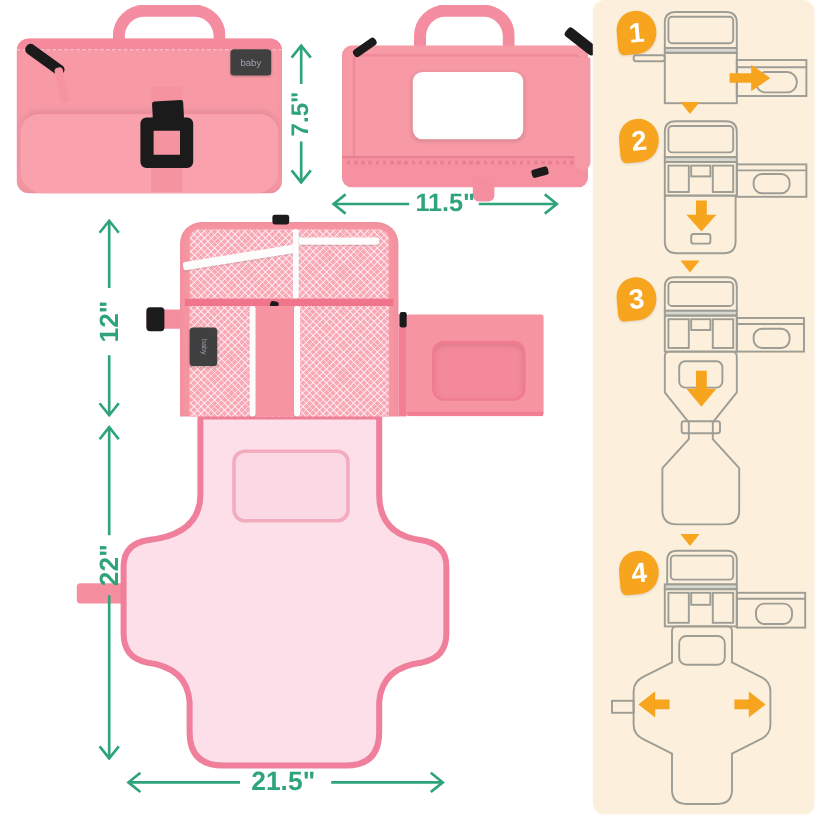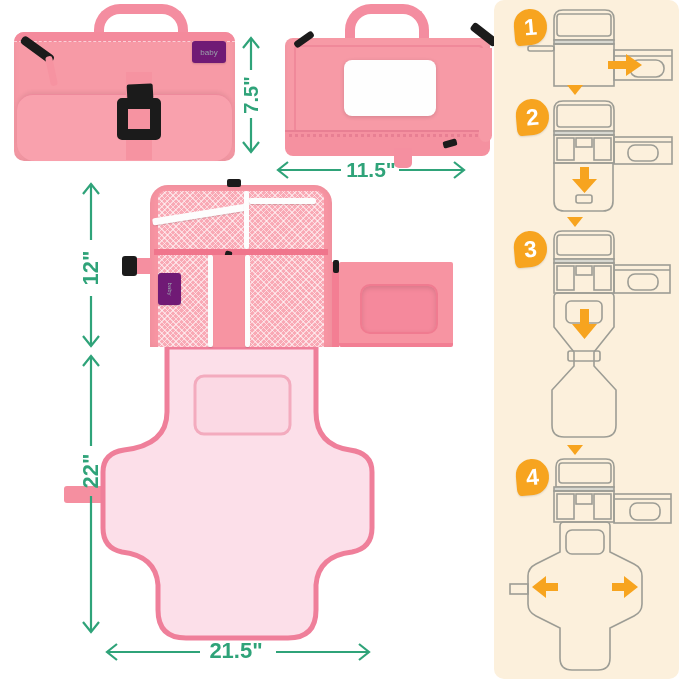--- a/index.html
+++ b/index.html
@@ -8,21 +8,21 @@
   .abs{position:absolute;}
 
   
   .handle{position:absolute;border:10px solid #f48da0;border-bottom:none;border-radius:26px 26px 0 0;}
   .bag-body{position:absolute;background:#f79aa6;border-radius:10px;box-shadow:inset 0 -3px 6px rgba(0,0,0,.05);}
   .zip-strip{position:absolute;left:0;top:0;right:0;height:9px;background:#f48a9c;
              border-radius:10px 10px 0 0;border-bottom:1px dashed rgba(255,255,255,.6);}
   .flap{position:absolute;background:#f9a1ad;border-radius:16px 16px 18px 18px;
         border-top:1px solid #ee8a9c;box-shadow:0 -2px 4px rgba(0,0,0,.07);}
   .black{background:#1b1b1b;}
-  .brand-tag{position:absolute;background:#701a75;border-radius:3px;display:flex;align-items:center;
+  .brand-tag{position:absolute;background:#404040;border-radius:3px;display:flex;align-items:center;
              justify-content:center;color:#9aa0ab;font-size:8px;box-shadow:0 1px 2px rgba(0,0,0,.15);}
   .mesh{background-color:#f9a9b5;
         background-image:repeating-linear-gradient(45deg,rgba(255,255,255,.55) 0 1px,transparent 1px 4px),
                          repeating-linear-gradient(-45deg,rgba(255,255,255,.55) 0 1px,transparent 1px 4px);}
   .trim{position:absolute;background:#fdfdfd;border-radius:2px;box-shadow:0 1px 1px rgba(0,0,0,.12);}
 
   
   .dim-label{position:absolute;color:#2fa379;font-weight:bold;display:flex;align-items:center;
              justify-content:center;letter-spacing:0;}
   .dim-v{transform:rotate(-90deg);}

